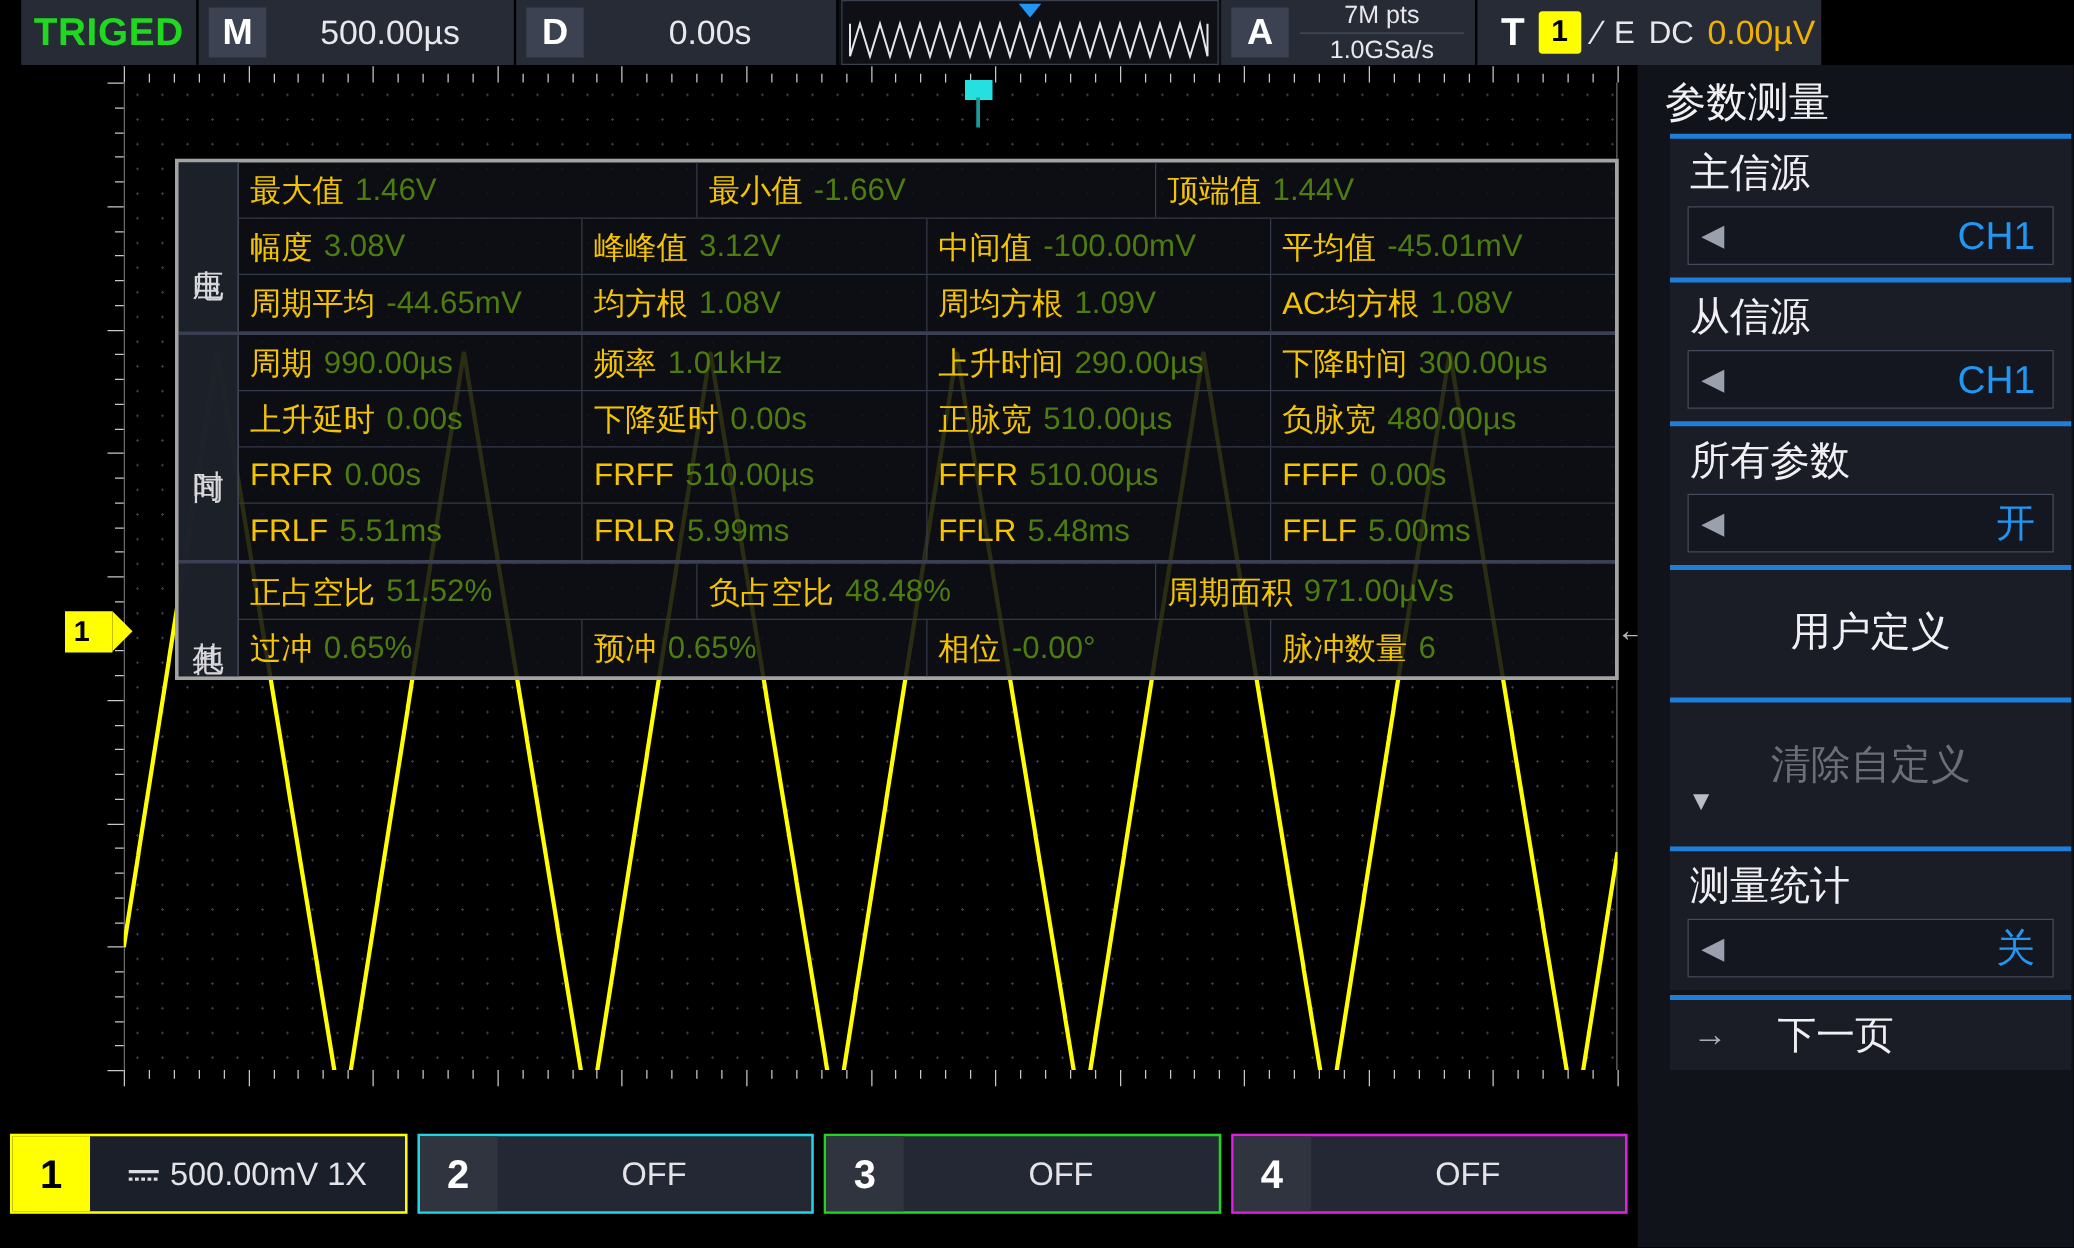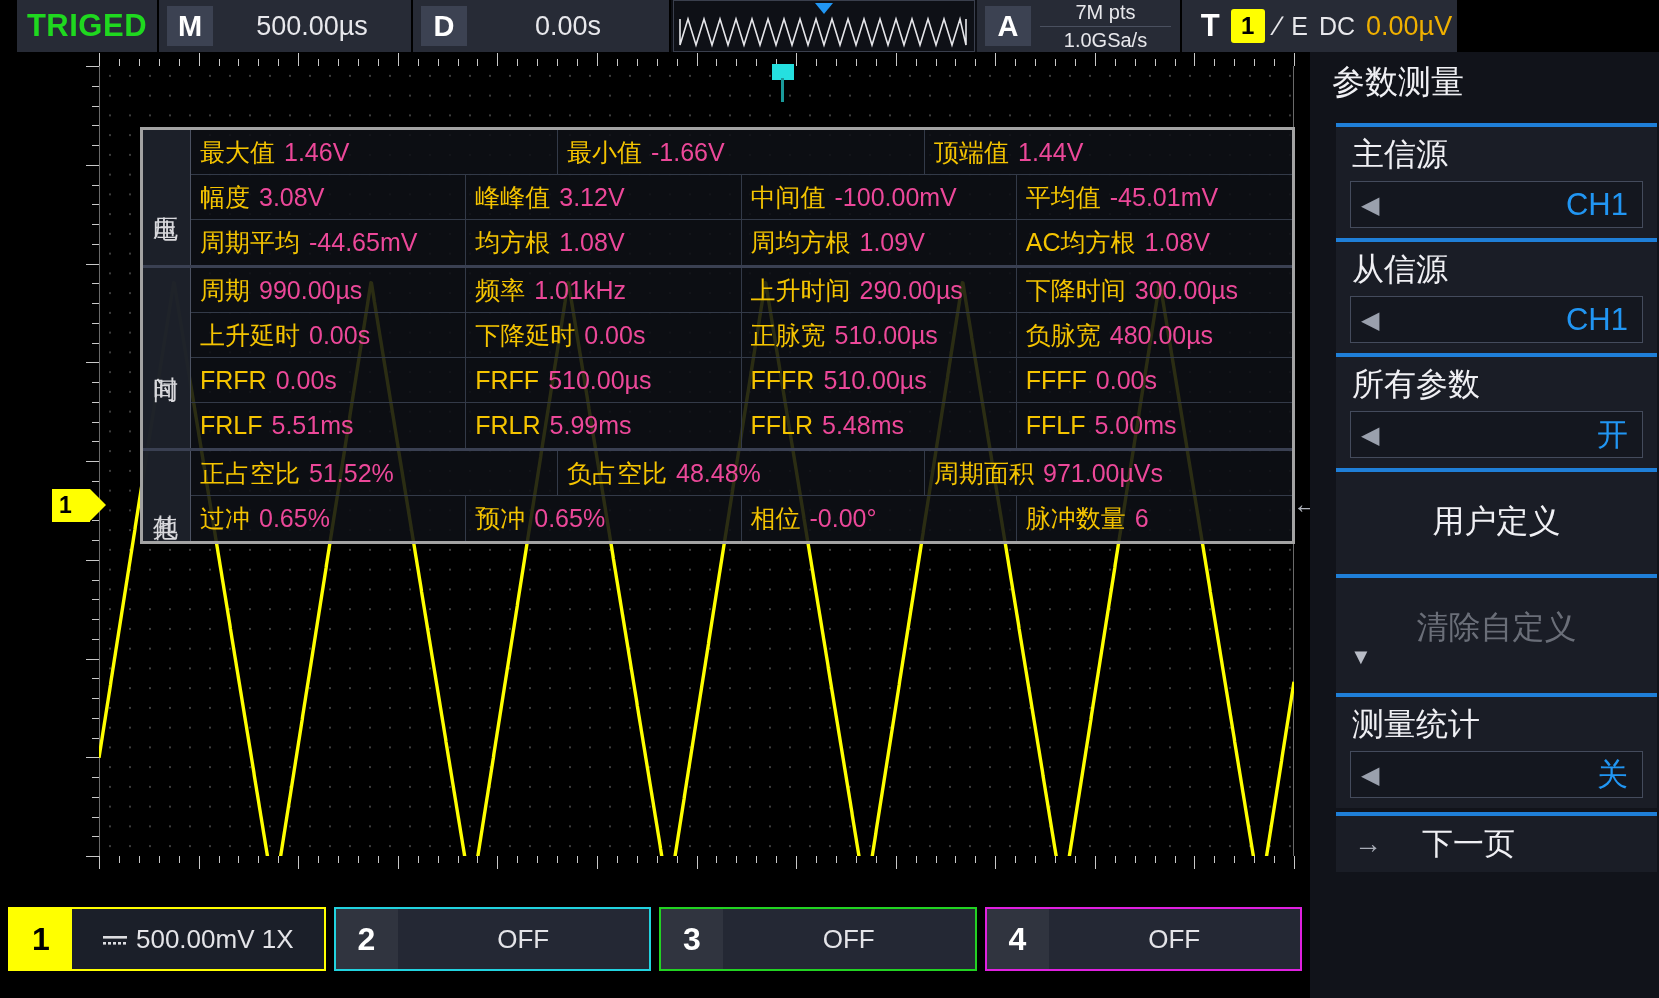--- a/index.html
+++ b/index.html
@@ -131,33 +131,33 @@
   .grp-rows { flex: 1; display: flex; flex-direction: column; }
   .meas-row { display: flex; border-bottom: 1px solid #333a48; height: 45px; }
   .meas-row:last-child { border-bottom: none; }
   .meas-cell {
     flex: 1 1 25%; display: flex; align-items: center;
     border-right: 1px solid #333a48; padding-left: 9px;
     overflow: hidden; white-space: nowrap;
   }
   .meas-cell:last-child { border-right: none; }
   .mk { color: #f5c400; font-size: 25px; margin-right: 9px; }
-  .mv { color: #ec4899; font-size: 25px; }
+  .mv { color: #4d7c0f; font-size: 25px; }
   .arrow-left-ind {
     position: absolute; left: 1293px; top: 437px;
     color: #b0b4bc; font-size: 26px;
   }
 
   
   .sidebar {
     position: absolute; left: 1310px; top: 52px; width: 349px; height: 946px;
     background: #11131a;
   }
   .sb-title {
-    color: #f0f0f4; font-size: 33px; padding: 8px 0 18px 22px;
+    color: #f0f0f4; font-size: 33px; padding: 8px 0 2px 22px;
   }
   .sb-item {
     margin: 0 2px 0 26px; background: #1a1d26;
     border-top: 4px solid #1f7fd8;
     padding: 6px 0 10px 0;
   }
   .sb-label { color: #f0f0f4; font-size: 32px; padding-left: 16px; padding-bottom: 4px; }
   .sb-select {
     margin: 0 14px 0 14px; height: 47px;
     border: 1px solid #444b5c; background: #14171f;

